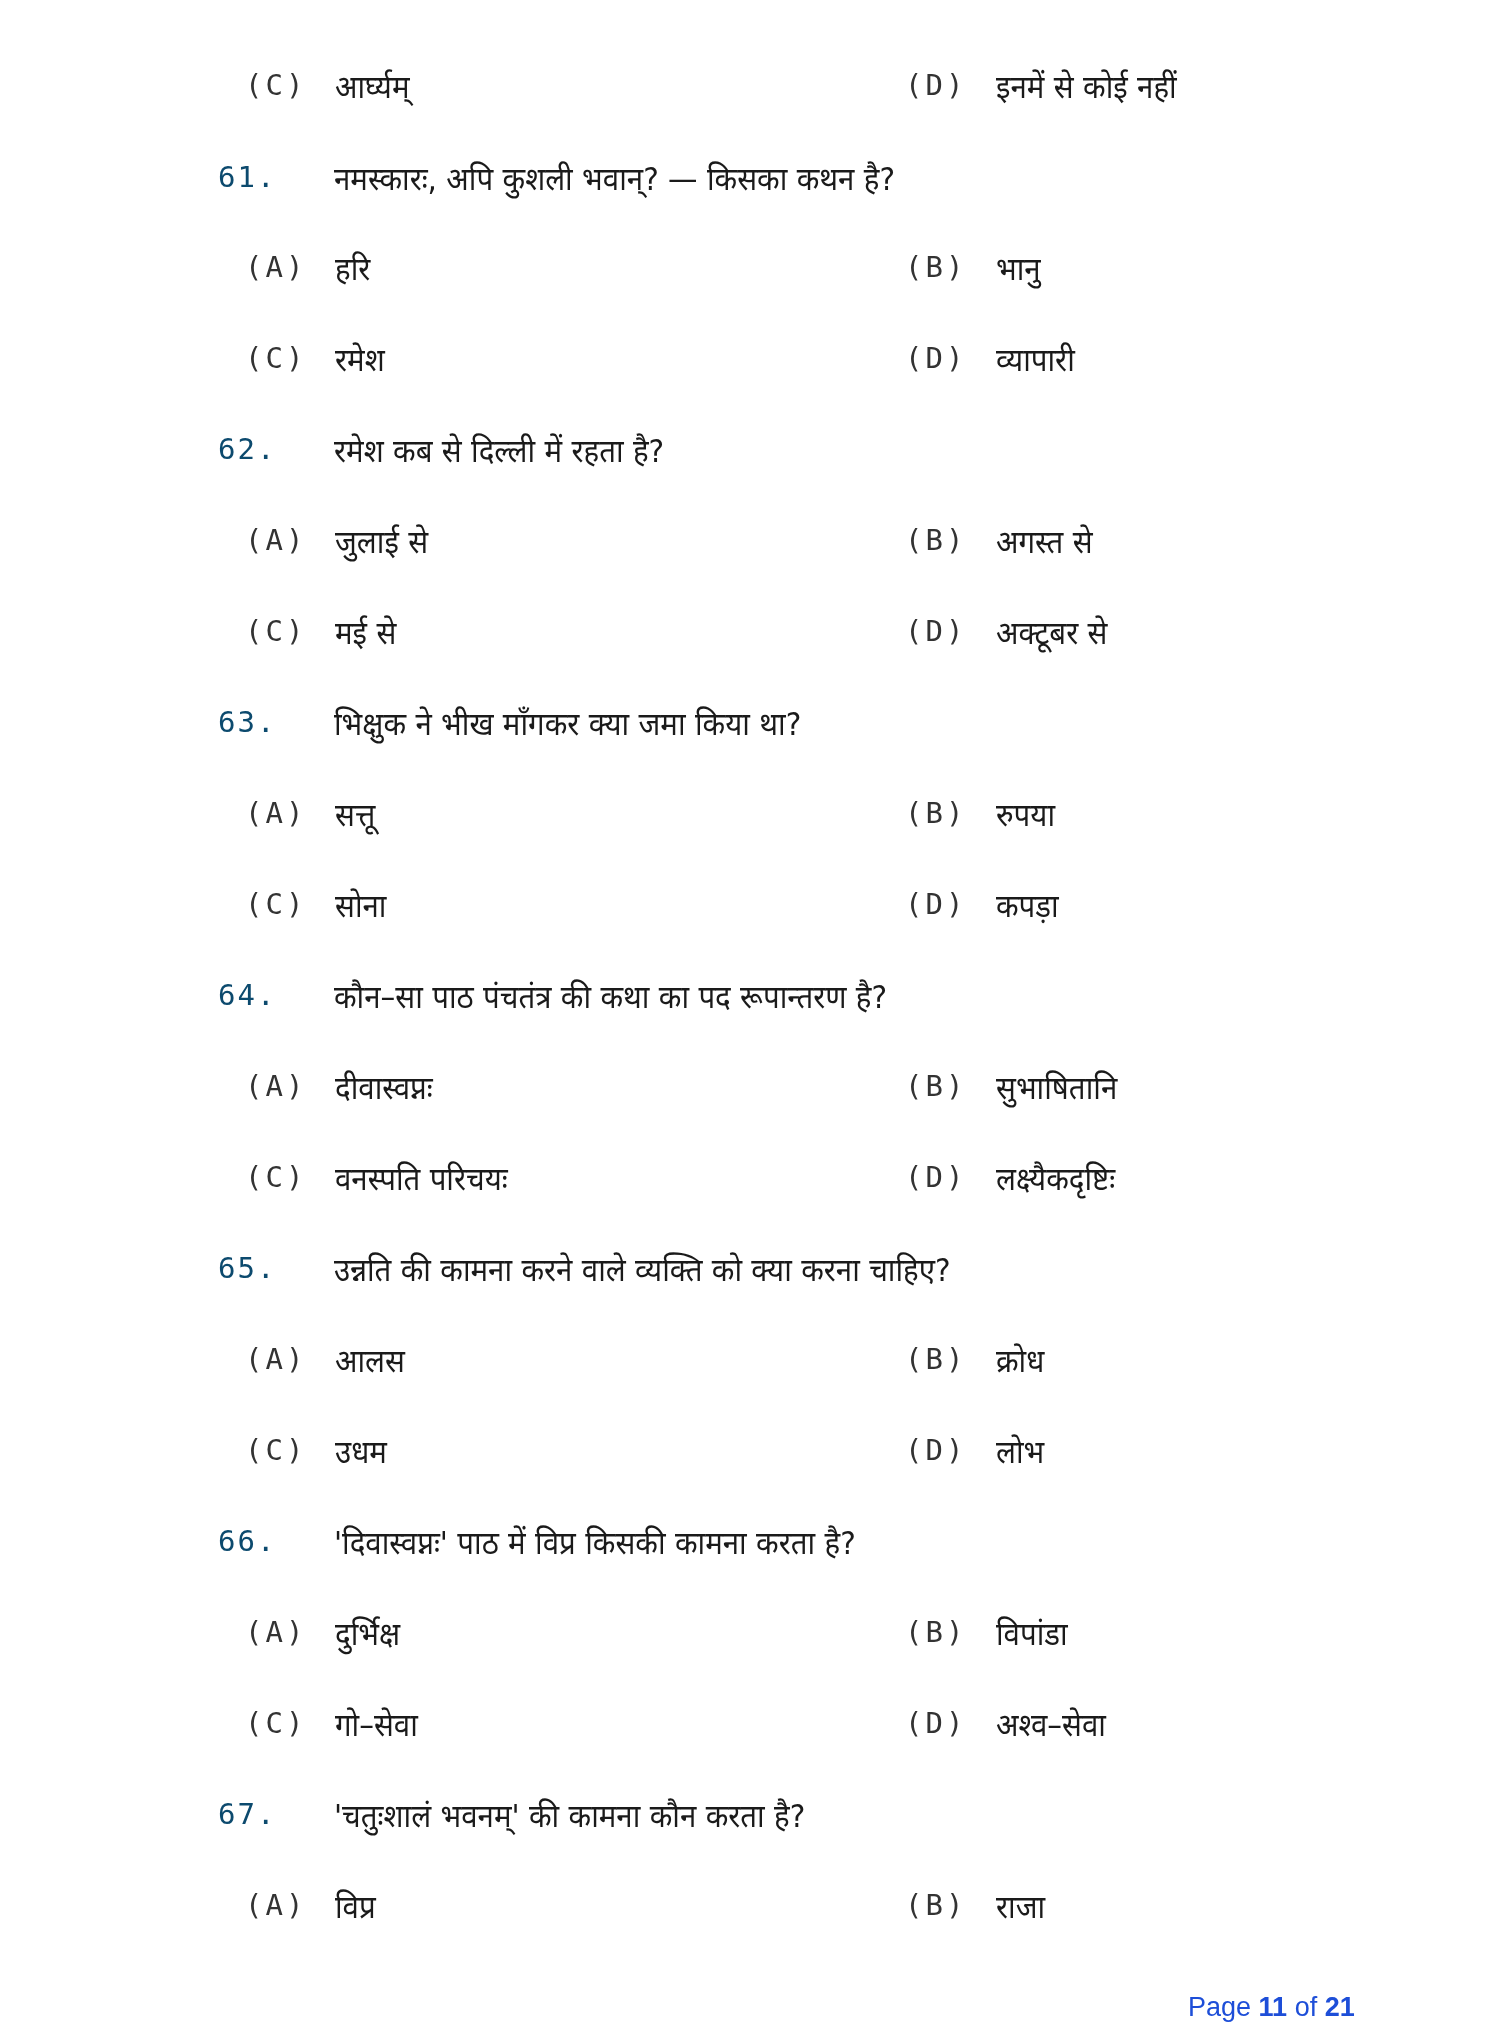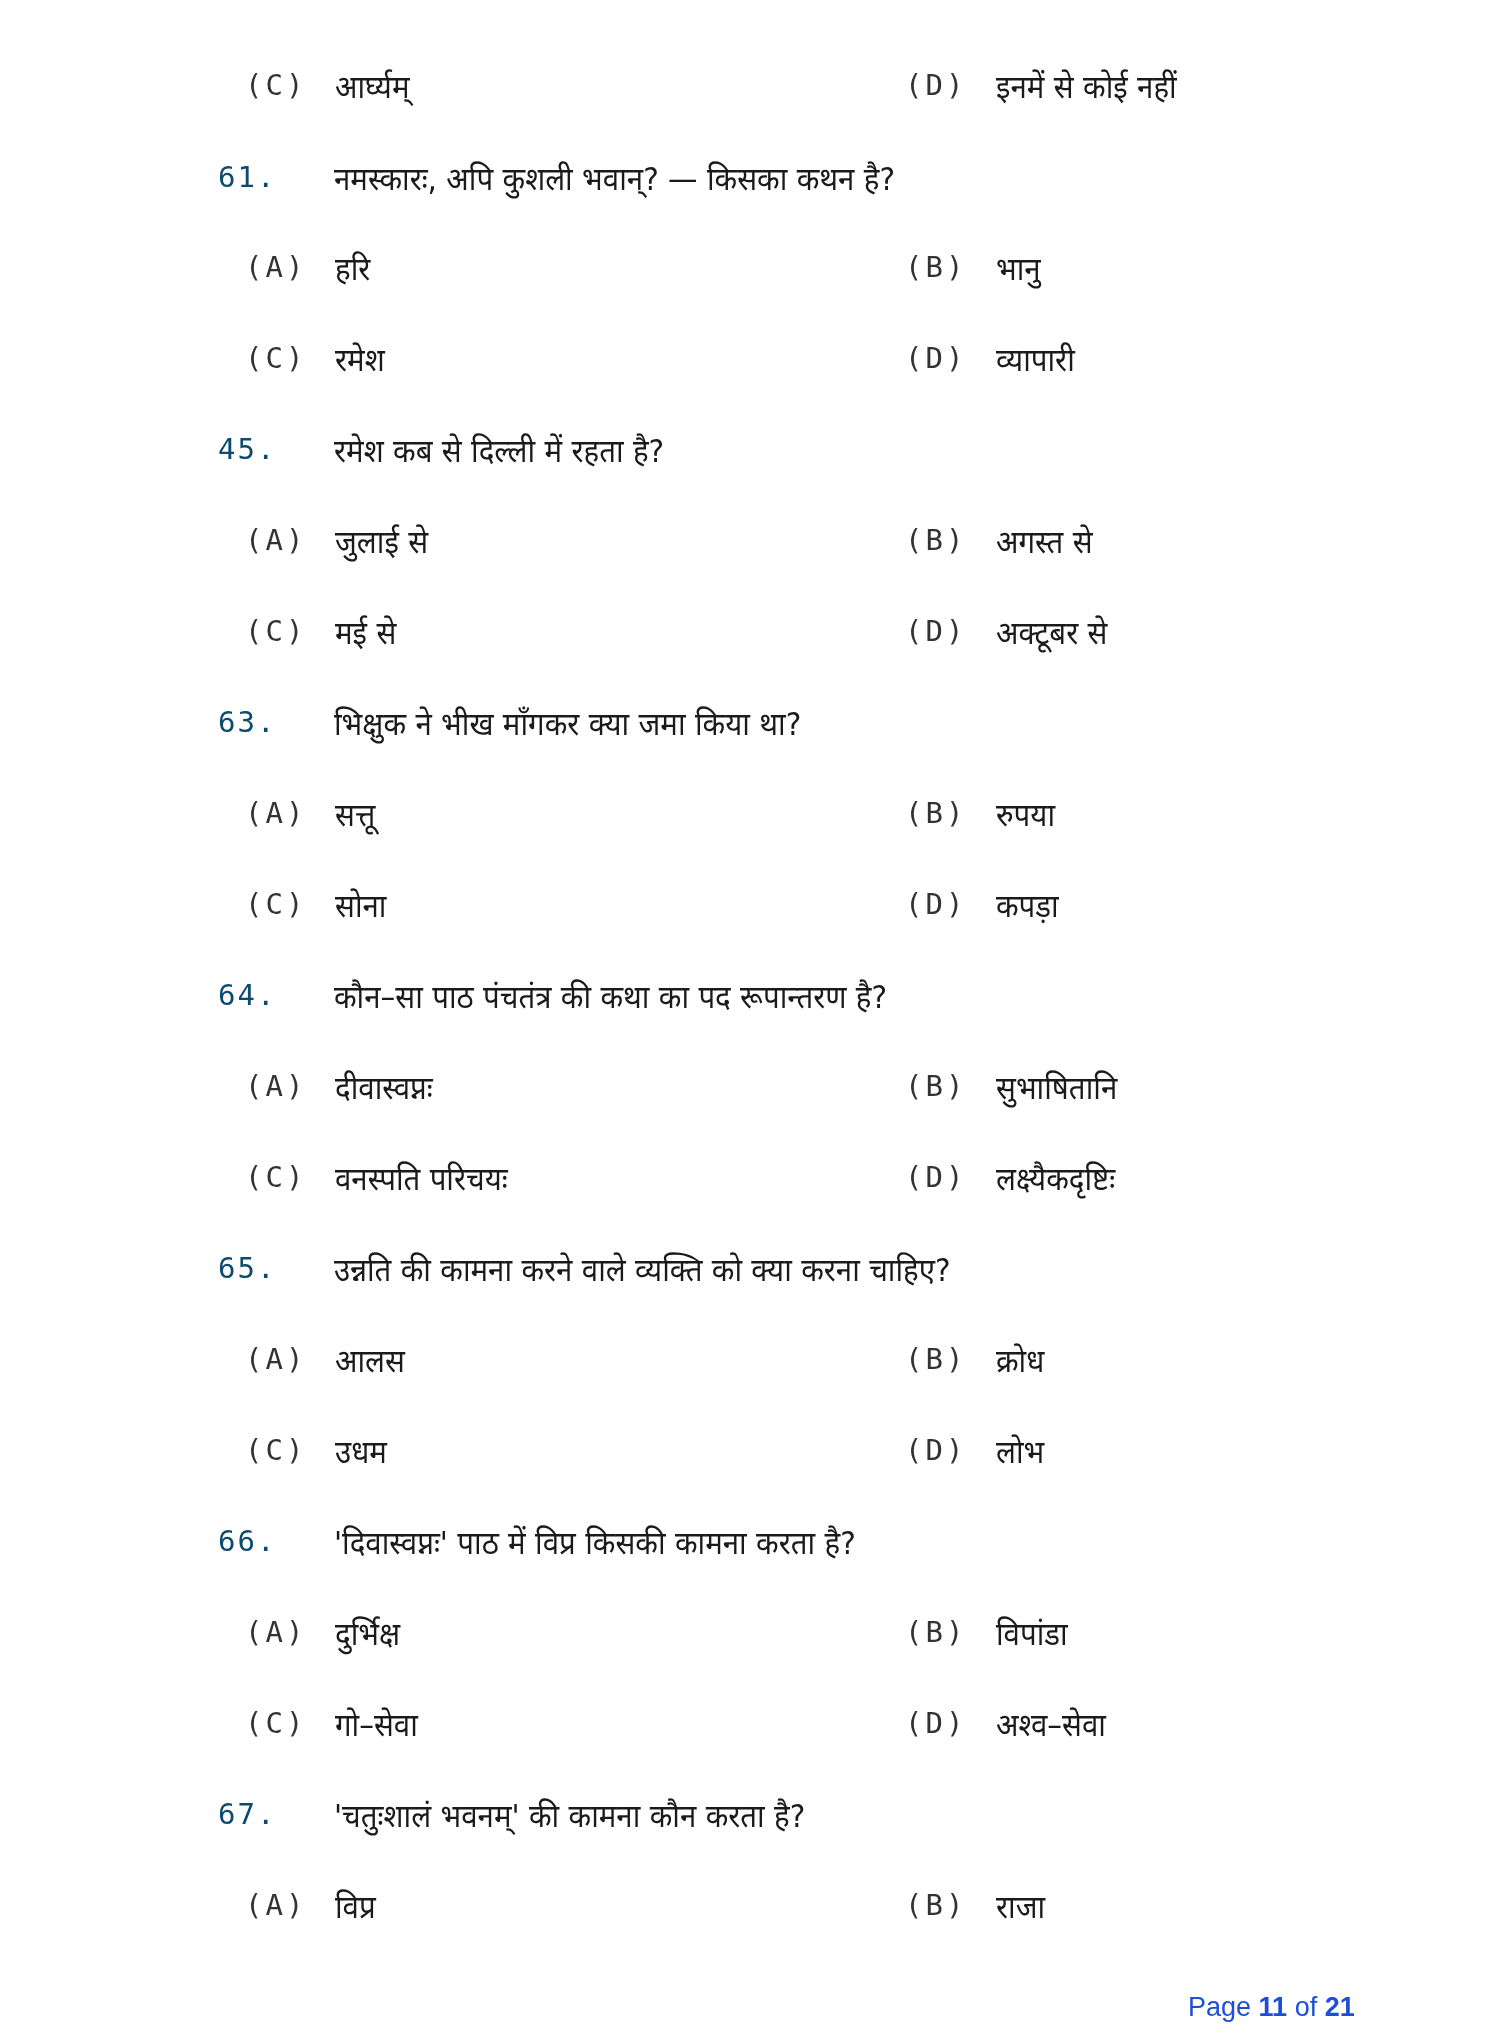--- a/index.html
+++ b/index.html
@@ -74,21 +74,21 @@
     <span class="optlabel">(C)</span>
     <span class="opttext">रमेश</span>
   </div>
   <div class="col-right">
     <span class="optlabel">(D)</span>
     <span class="opttext">व्यापारी</span>
   </div>
 </div>
 
 <div class="row" style="top:432px;">
-  <span class="qnum">45.</span>
+  <span class="qnum">62.</span>
   <span class="qtext">रमेश कब से दिल्ली में रहता है?</span>
 </div>
 <div class="row" style="top:523px;">
   <div class="col-left">
     <span class="optlabel">(A)</span>
     <span class="opttext">जुलाई से</span>
   </div>
   <div class="col-right">
     <span class="optlabel">(B)</span>
     <span class="opttext">अगस्त से</span>

